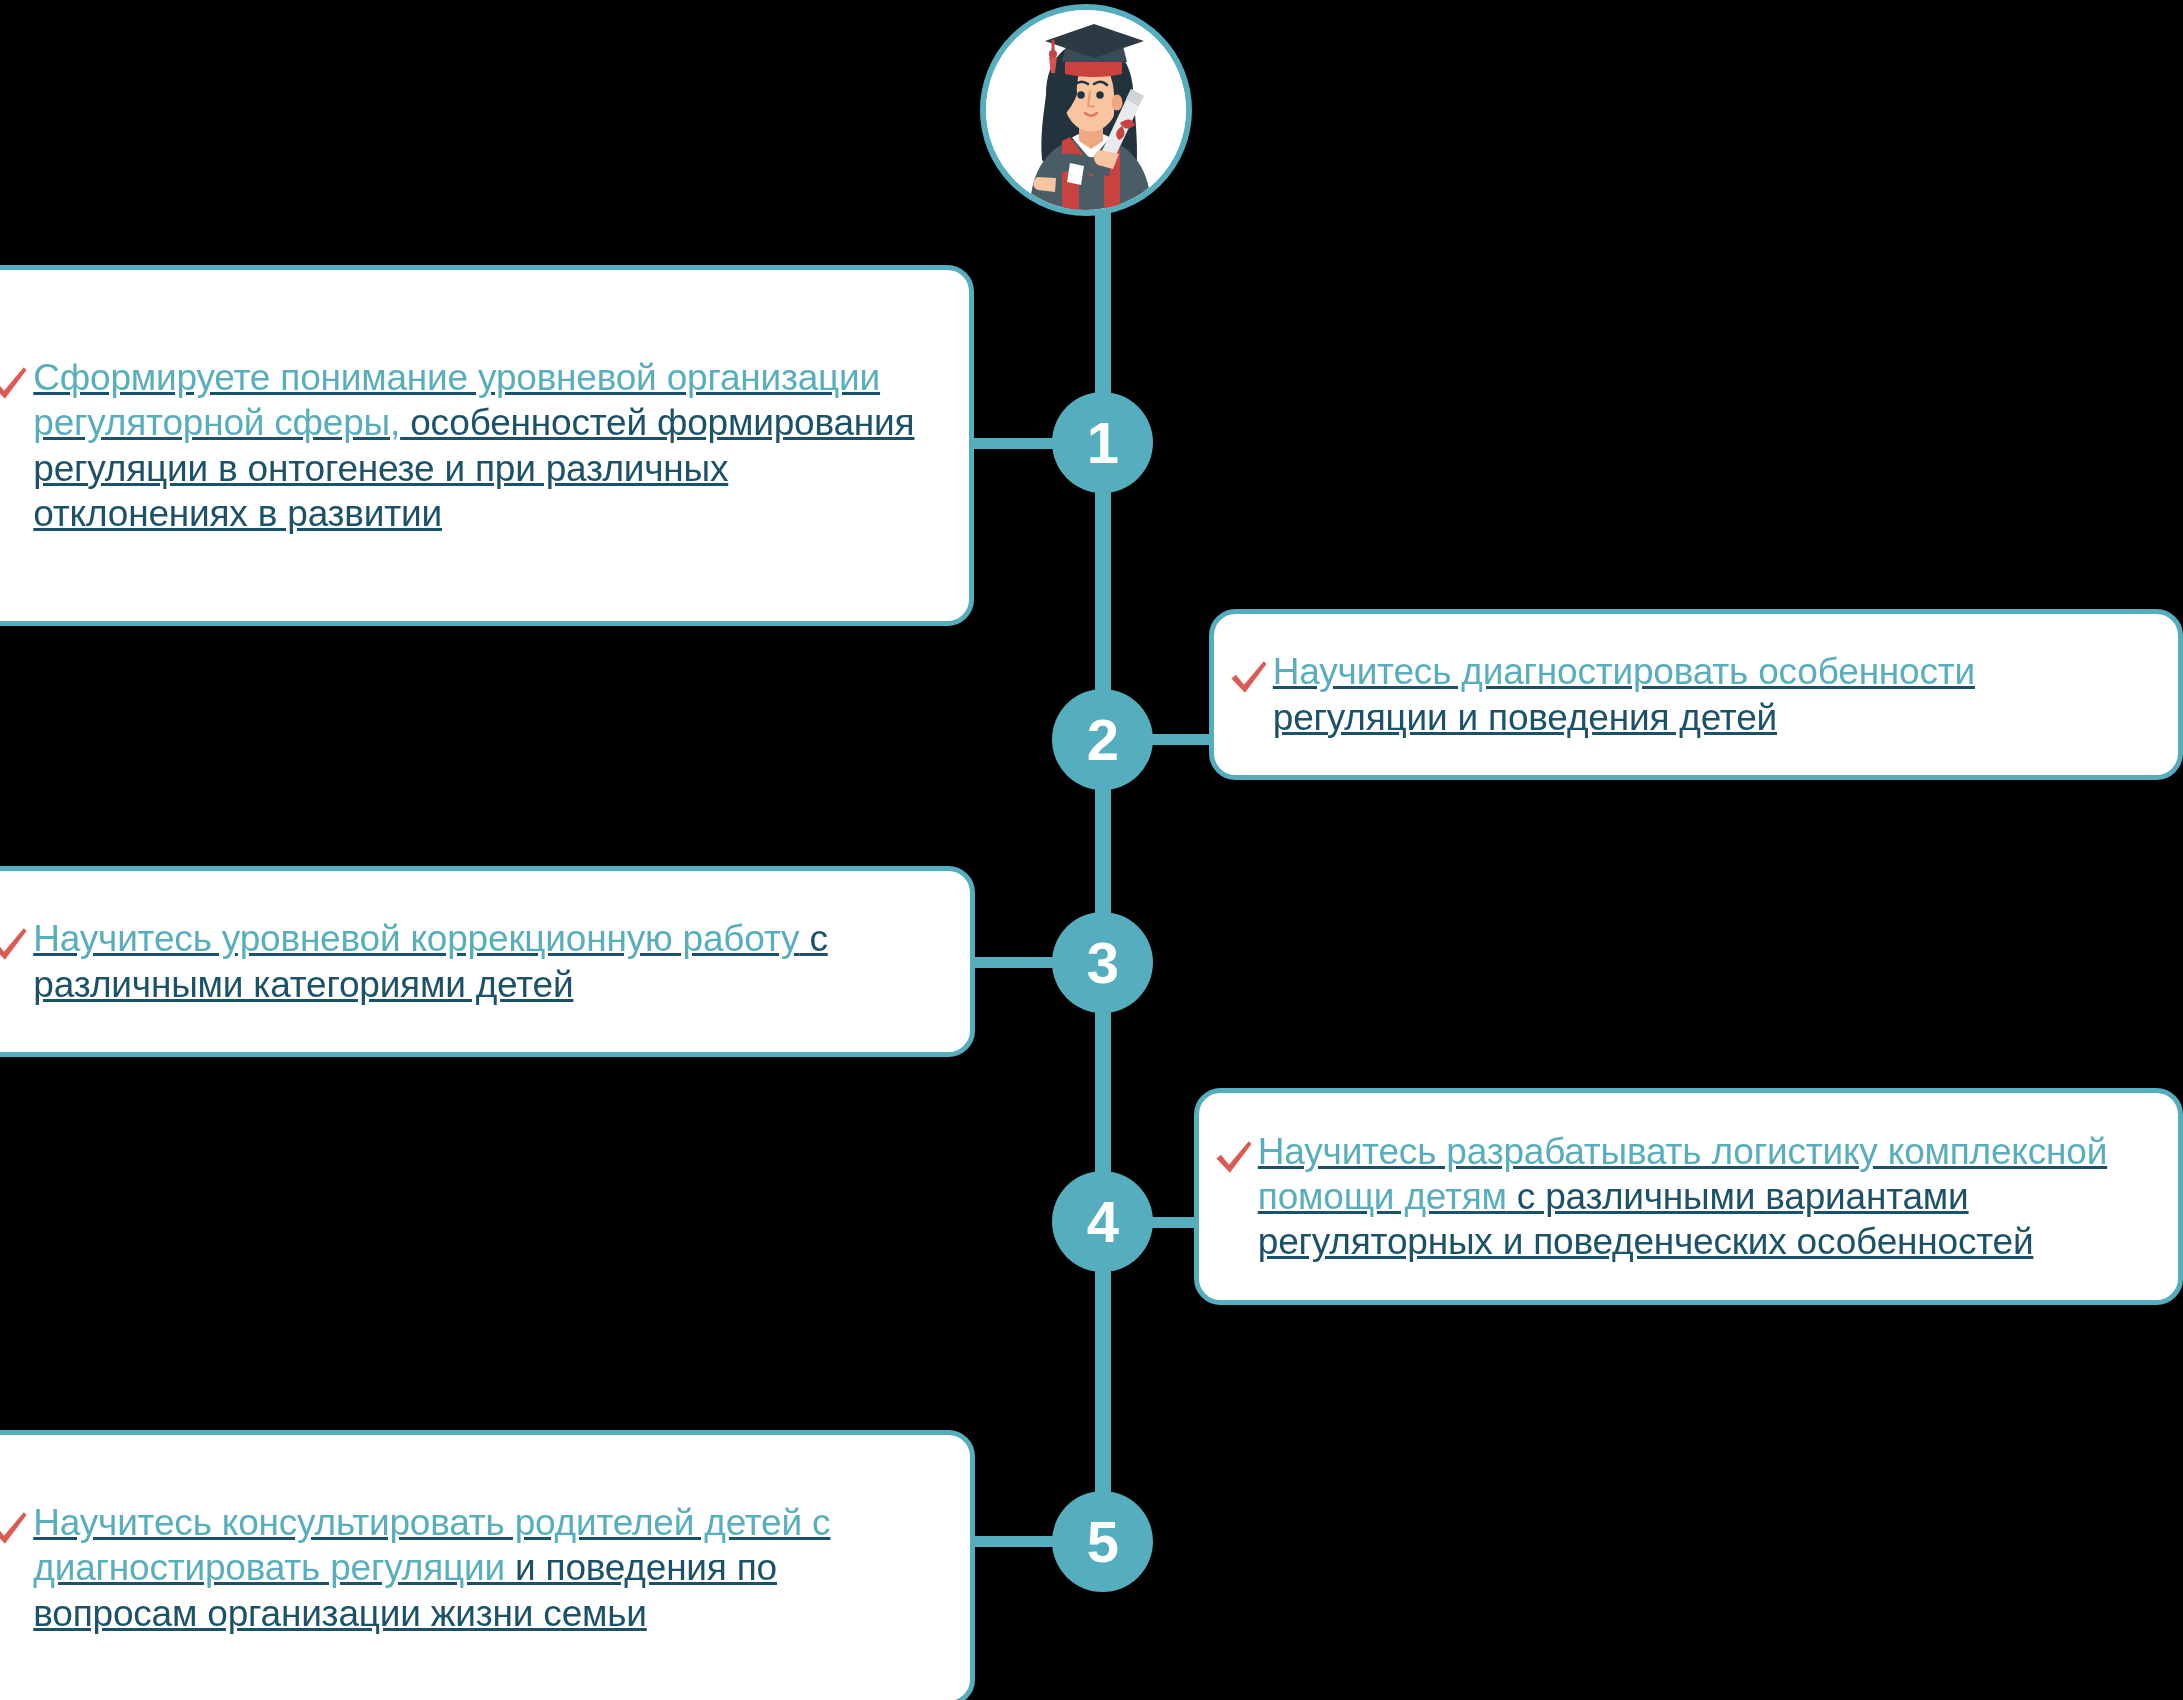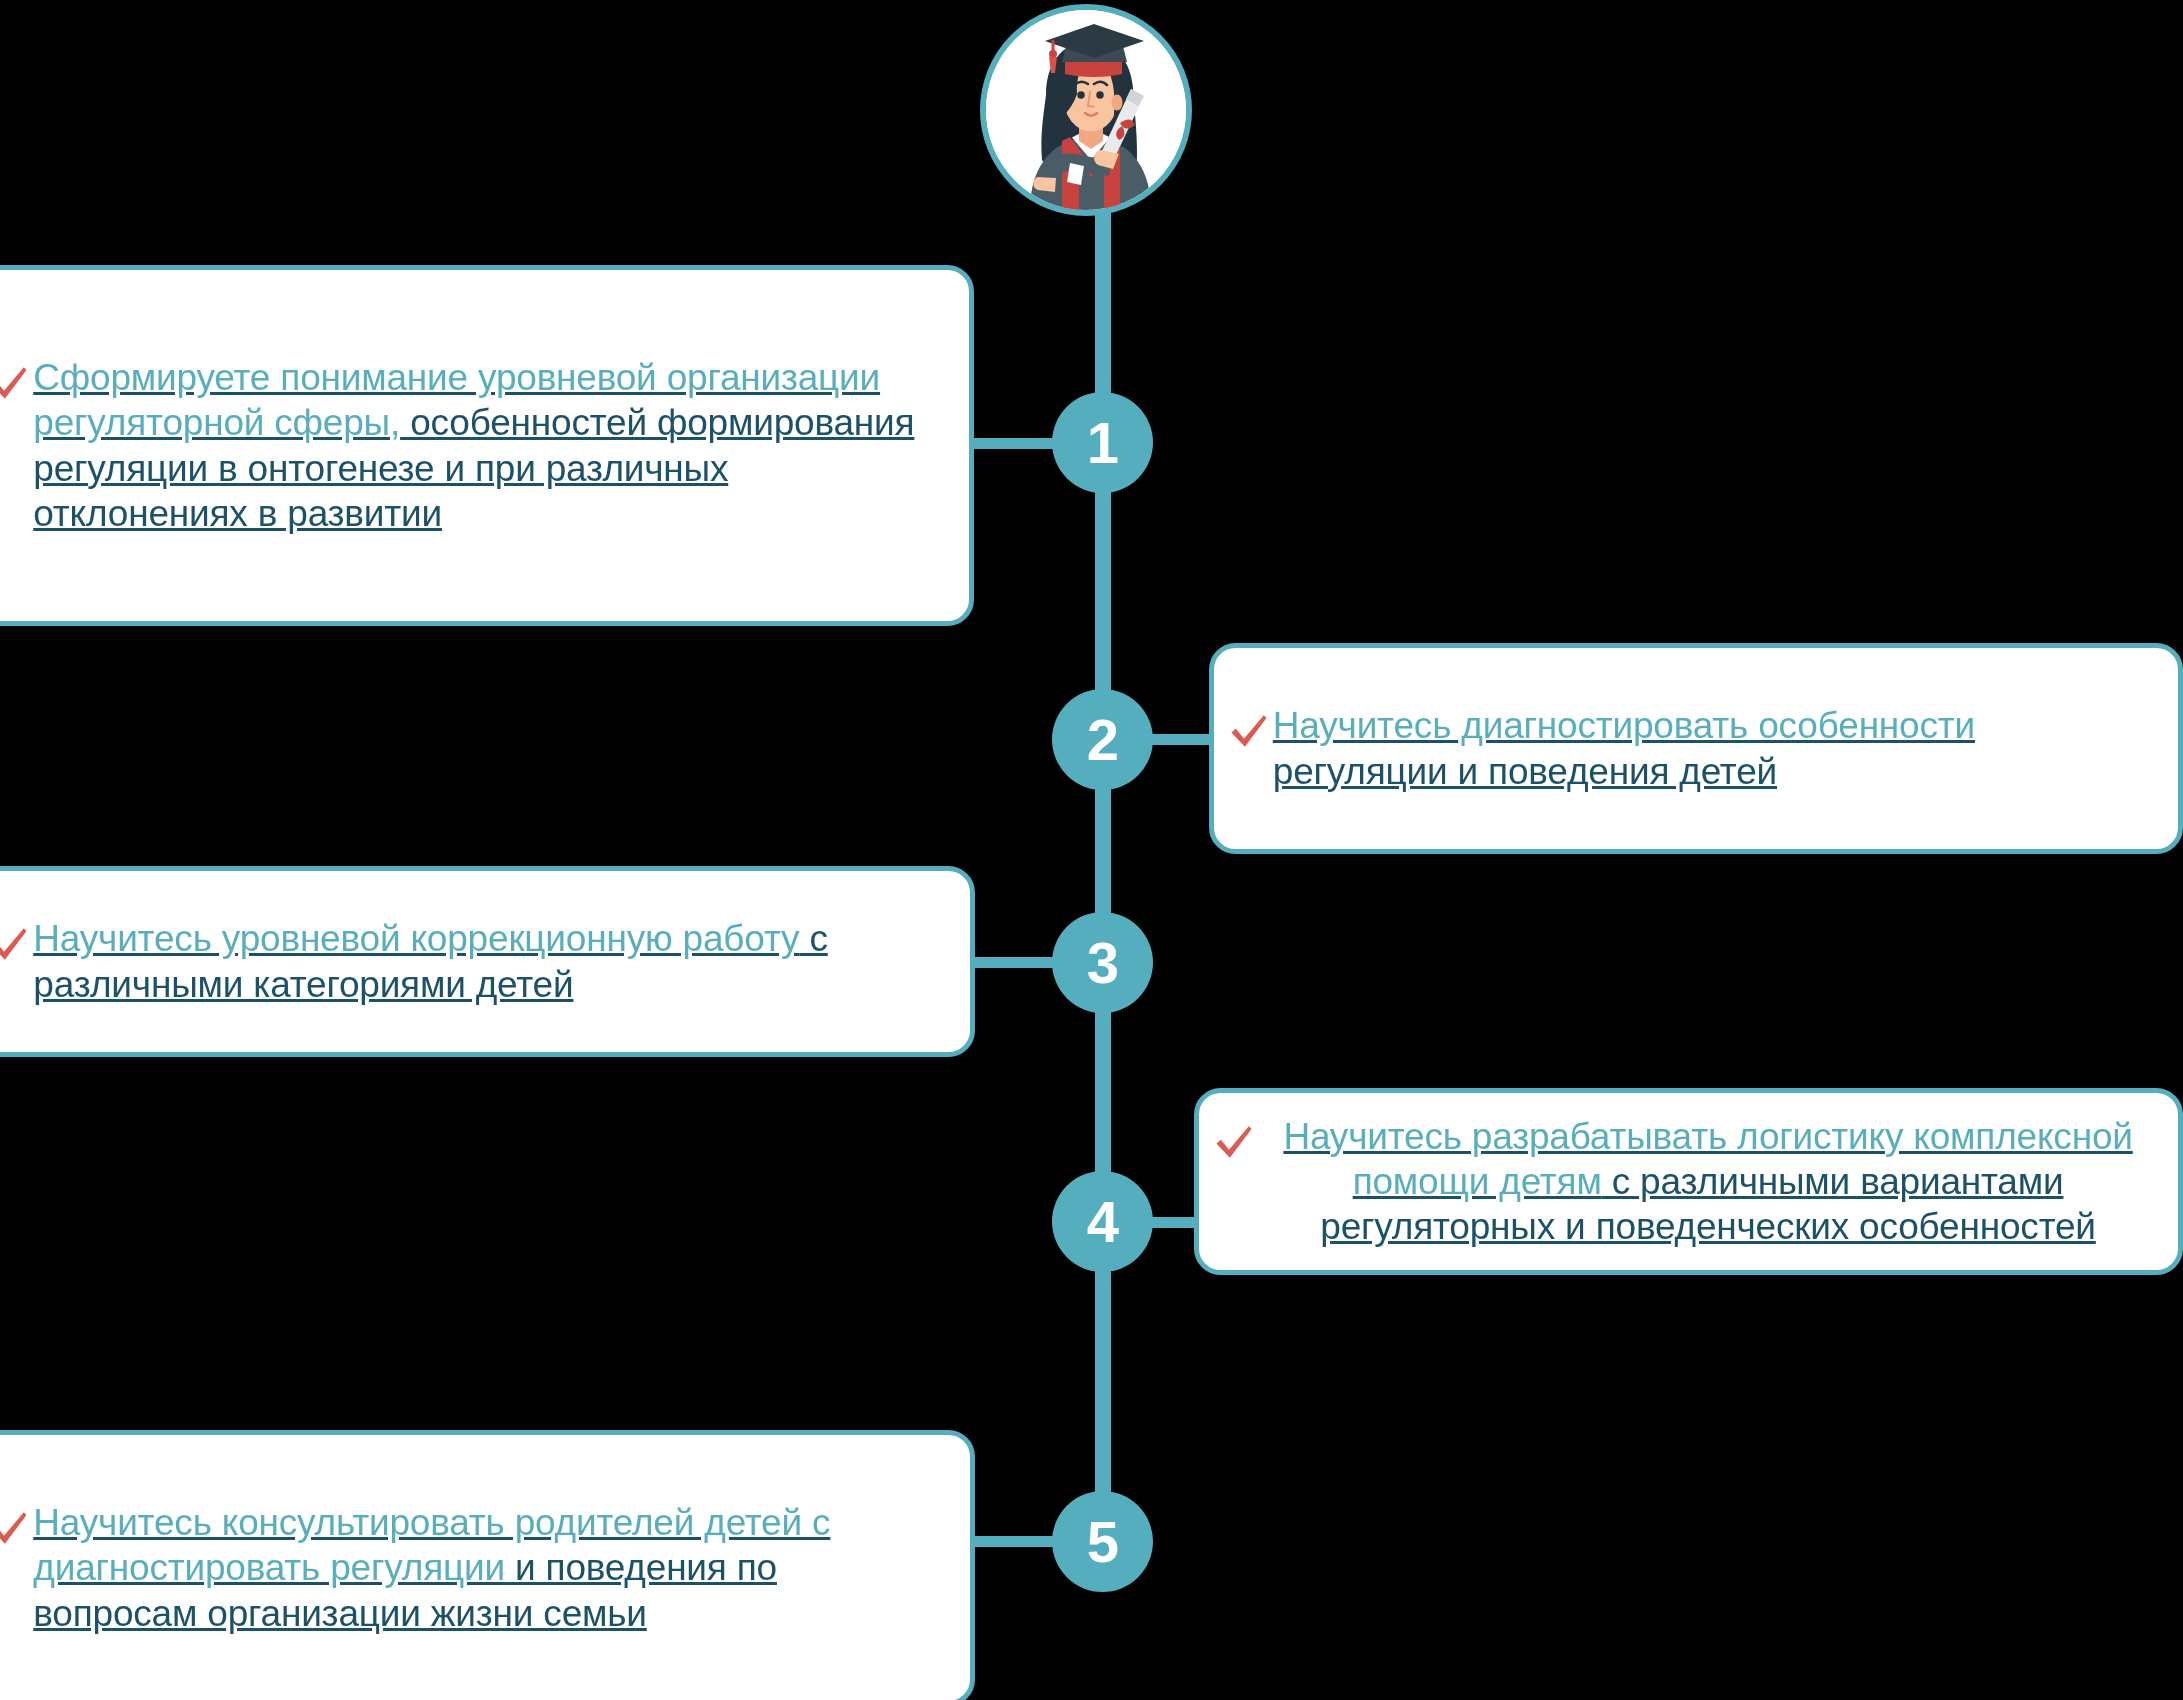--- a/index.html
+++ b/index.html
@@ -90,23 +90,23 @@
     line-height: 1.22;
     color: #1C5268;
     font-weight: 500;
     letter-spacing: -0.2px;
     text-decoration: underline;
   }
   .hl { color: #59AEBC; }
 
   
   #card-1 { left: -29.5px;  top: 265px;  width: 1003px; height: 361px;  padding: 0 29.5px 0 10.8px; }
-  #card-2 { left: 1209px; top: 643px; width: 974px; height: 211px;  padding: 0 19.7px 0 11.8px; }
+  #card-2 { left: 1209px; top: 609px; width: 974px; height: 171px;  padding: 0 19.7px 0 11.8px; }
   #card-3 { left: -29.5px;  top: 866px; width: 1004px; height: 191px;  padding: 0 19.7px 0 10.8px; }
-  #card-4 { left: 1194px; top: 1088px; width: 989px; height: 187px;  padding: 0 19.7px 0 11.8px; text-align: center; }
+  #card-4 { left: 1194px; top: 1088px; width: 989px; height: 217px;  padding: 0 19.7px 0 11.8px; }
   #card-5 { left: -29.5px;  top: 1430px; width: 1004px; height: 276px;  padding: 0 19.7px 0 10.8px; }
 
   
   #node-1 { left: 1052px; top: 392px;  }
   #node-2 { left: 1052px; top: 689px; }
   #node-3 { left: 1052px; top: 912px; }
   #node-4 { left: 1052px; top: 1171px; }
   #node-5 { left: 1052px; top: 1491px; }
 
   

